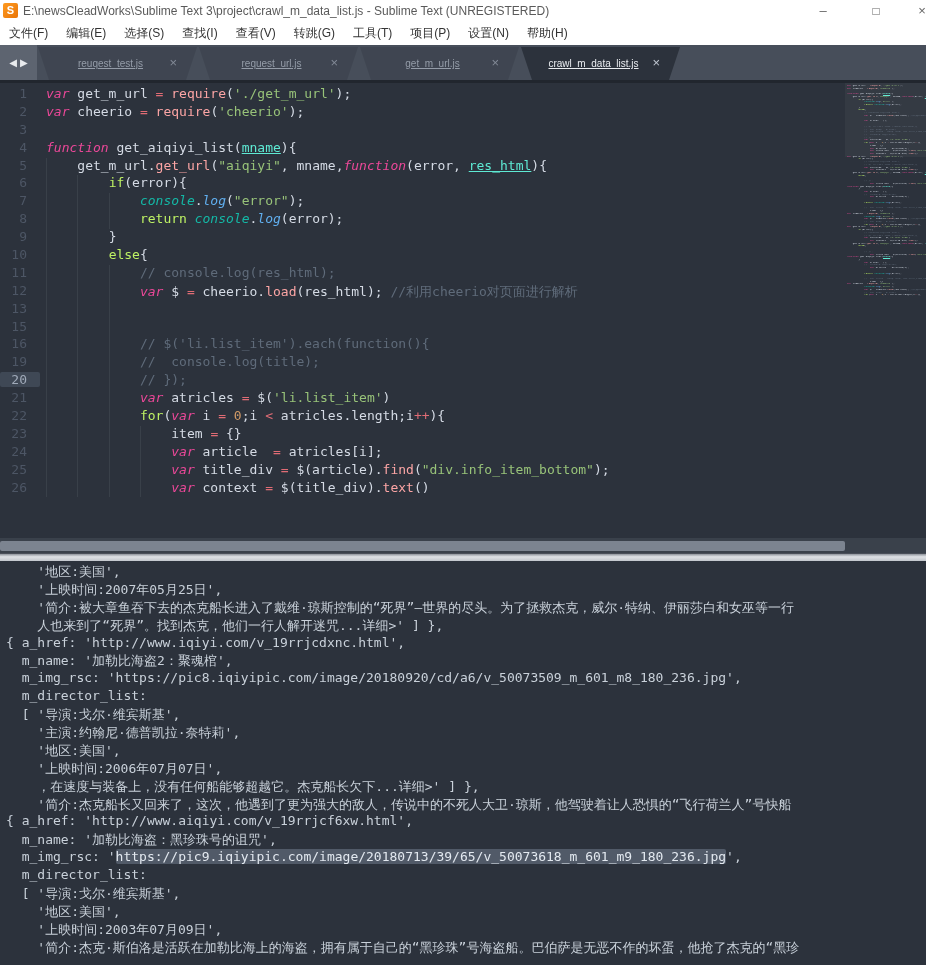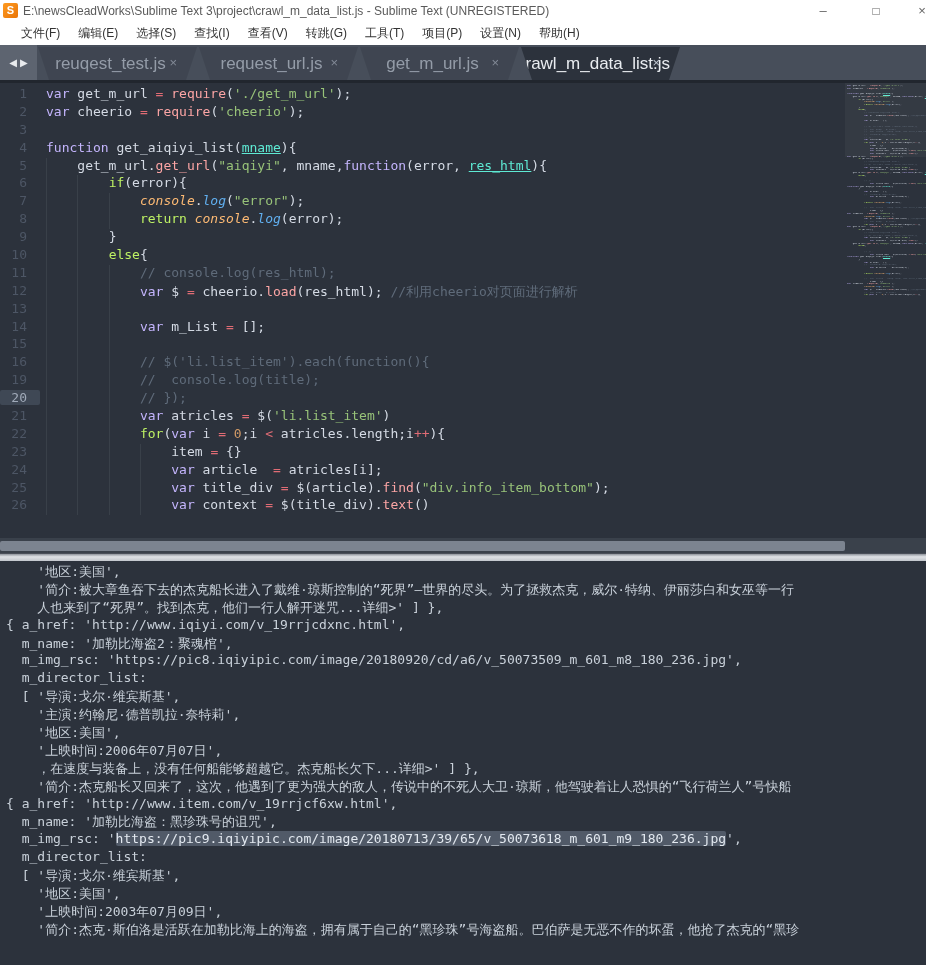--- a/index.html
+++ b/index.html
@@ -13,56 +13,56 @@
           background:linear-gradient(135deg,#ff9a1f,#e87509); color:#fff; font-size:11px;
           font-weight:bold; text-align:center; line-height:15px; }
   .title { position:absolute; left:23px; top:4px; font-size:12px; color:#5a5a5a; white-space:nowrap; }
   .winbtn { position:absolute; top:2px; width:22px; height:18px; text-align:center; line-height:18px;
             font-size:13px; color:#666; cursor:default; }
   .winbtn.min { right:92px; }
   .winbtn.max { right:39px; font-size:12px; }
   .winbtn.cls { right:-7px; }
 
   
-  .menubar { height:23px; background:#ffffff; display:flex; align-items:center; padding-left:12px; }
+  .menubar { height:23px; background:#ffffff; display:flex; align-items:center; padding-left:0; }
   .menu-item { font-size:12px; color:#333; padding:3px 9px; white-space:nowrap; }
 
   
   .tabbar { position:relative; height:38px; background:#474e5a; border-bottom:3px solid #21262e; }
   .tab-arrows { position:absolute; left:0; top:0; width:37px; height:35px; background:#5d6470;
                 display:flex; align-items:center; justify-content:center; gap:3px; }
   .tab-arrows span { color:#e9ebee; font-size:10px; }
   .tabs { position:absolute; left:38px; top:2px; height:33px; display:flex; }
   .tab { position:relative; width:159px; height:33px; margin-right:2px; background:#3f4551;
          clip-path:polygon(0 0, 100% 0, calc(100% - 11px) 100%, 11px 100%);
          display:flex; align-items:center; justify-content:center; }
-  .tab .tab-label { font-size:17px; color:#949ca8; margin-right:14px; white-space:nowrap; }
+  .tab .tab-label { font-size:10px; color:#949ca8; margin-right:14px; white-space:nowrap;text-decoration:underline; }
   .tab .tab-close { position:absolute; right:20px; top:8px; font-size:13px; color:#838a97; line-height:16px; }
   .tab.active { background:#2c323c; }
   .tab.active .tab-label { color:#e9ecf0; }
   .tab.active .tab-close { color:#c0c7d1; }
 
   
   .editor { position:relative; height:470px; background:#2c323c; overflow:hidden; }
   .code { position:absolute; left:0; top:0; right:0; bottom:15px; padding-top:3px; overflow:hidden;
           font-family:"DejaVu Sans Mono", monospace; font-size:13px; }
   .line { position:relative; height:17.9px; white-space:pre; }
   .gutter { display:inline-block; width:40px; padding-right:13px; text-align:right;
             color:#4d5665; font-size:13px; vertical-align:top; }
   .src { display:inline-block; padding-left:6px; tab-size:4; color:#d5dbe5; vertical-align:top; }
   .line.current .gutter { background:#3f4855; color:#a0aab9; border-radius:2px; }
   .guide { position:absolute; top:0; bottom:0; width:1px; background:#394049; }
-  .tk-k  { color:#c4b5fd; }
+  .tk-k  { color:#ec4899; font-style:italic; }
   .tk-kw { color:#bef264; }
   .tk-fn { color:#fca5a5; }
   .tk-str{ color:#98c379; }
   .tk-num{ color:#d19a66; }
   .tk-op { color:#e06c75; }
   .tk-cm { color:#5f6b7a; }
-  .tk-co { color:#fdba74; font-style:italic; }
+  .tk-co { color:#14b8a6; font-style:italic; }
   .tk-lg { color:#61afef; font-style:italic; }
   .tk-par{ color:#5eead4;text-decoration:underline; }
   .tk-p  { color:#d5dbe5; }
 
   
   .minimap { position:absolute; top:0; right:0; width:81px; bottom:15px; background:#2c323c;
              overflow:hidden; padding:2px 0 0 2px; }
   .mini-line { height:2.72px; font-family:"DejaVu Sans Mono", monospace; font-size:2.4px;
                line-height:2.72px; white-space:pre; tab-size:4; overflow:hidden; }
   .mini-viewport { position:absolute; left:0; top:0; right:0; height:74px; background:rgba(255,255,255,0.04); }
@@ -139,21 +139,20 @@
         <div class="line"><span class="gutter">4</span><span class="src"><span class="tk-k">function</span><span class="tk-p"> get_aiqiyi_list(</span><span class="tk-par">mname</span><span class="tk-p">){</span></span></div>
         <div class="line"><span class="guide" style="left: 46px;"></span><span class="gutter">5</span><span class="src"><span class="tk-p">	get_m_url.</span><span class="tk-fn">get_url</span><span class="tk-p">(</span><span class="tk-str">"aiqiyi"</span><span class="tk-p">, mname,</span><span class="tk-k">function</span><span class="tk-p">(error, </span><span class="tk-par">res_html</span><span class="tk-p">){</span></span></div>
         <div class="line"><span class="guide" style="left: 46px;"></span><span class="guide" style="left: 77.3px;"></span><span class="gutter">6</span><span class="src"><span class="tk-p">		</span><span class="tk-kw">if</span><span class="tk-p">(error){</span></span></div>
         <div class="line"><span class="guide" style="left: 46px;"></span><span class="guide" style="left: 77.3px;"></span><span class="guide" style="left: 108.6px;"></span><span class="gutter">7</span><span class="src"><span class="tk-p">			</span><span class="tk-co">console</span><span class="tk-p">.</span><span class="tk-lg">log</span><span class="tk-p">(</span><span class="tk-str">"error"</span><span class="tk-p">);</span></span></div>
         <div class="line"><span class="guide" style="left: 46px;"></span><span class="guide" style="left: 77.3px;"></span><span class="guide" style="left: 108.6px;"></span><span class="gutter">8</span><span class="src"><span class="tk-p">			</span><span class="tk-kw">return</span><span class="tk-p"> </span><span class="tk-co">console</span><span class="tk-p">.</span><span class="tk-lg">log</span><span class="tk-p">(error);</span></span></div>
         <div class="line"><span class="guide" style="left: 46px;"></span><span class="guide" style="left: 77.3px;"></span><span class="gutter">9</span><span class="src"><span class="tk-p">		}</span></span></div>
         <div class="line"><span class="guide" style="left: 46px;"></span><span class="guide" style="left: 77.3px;"></span><span class="gutter">10</span><span class="src"><span class="tk-p">		</span><span class="tk-kw">else</span><span class="tk-p">{</span></span></div>
         <div class="line"><span class="guide" style="left: 46px;"></span><span class="guide" style="left: 77.3px;"></span><span class="guide" style="left: 108.6px;"></span><span class="gutter">11</span><span class="src"><span class="tk-p">			</span><span class="tk-cm">// console.log(res_html);</span></span></div>
         <div class="line"><span class="guide" style="left: 46px;"></span><span class="guide" style="left: 77.3px;"></span><span class="guide" style="left: 108.6px;"></span><span class="gutter">12</span><span class="src"><span class="tk-p">			</span><span class="tk-k">var</span><span class="tk-p"> $ </span><span class="tk-op">=</span><span class="tk-p"> cheerio.</span><span class="tk-fn">load</span><span class="tk-p">(res_html); </span><span class="tk-cm">//利用cheerio对页面进行解析</span></span></div>
         <div class="line"><span class="guide" style="left: 46px;"></span><span class="guide" style="left: 77.3px;"></span><span class="guide" style="left: 108.6px;"></span><span class="gutter">13</span><span class="src"></span></div>
-        <div class="line"><span class="guide" style="left: 46px;"></span><span class="guide" style="left: 77.3px;"></span><span class="guide" style="left: 108.6px;"></span><span class="gutter">14</span><span class="src"><span class="tk-p">			</span><span class="tk-k">var</span><span class="tk-p"> m_List </span><span class="tk-op">=</span><span class="tk-p"> [];</span></span></div>
         <div class="line"><span class="guide" style="left: 46px;"></span><span class="guide" style="left: 77.3px;"></span><span class="guide" style="left: 108.6px;"></span><span class="gutter">15</span><span class="src"></span></div>
         <div class="line"><span class="guide" style="left: 46px;"></span><span class="guide" style="left: 77.3px;"></span><span class="guide" style="left: 108.6px;"></span><span class="gutter">16</span><span class="src"><span class="tk-p">			</span><span class="tk-cm">// $('li.list_item').each(function(){</span></span></div>
         <div class="line"><span class="guide" style="left: 46px;"></span><span class="guide" style="left: 77.3px;"></span><span class="guide" style="left: 108.6px;"></span><span class="gutter">19</span><span class="src"><span class="tk-p">			</span><span class="tk-cm">//  console.log(title);</span></span></div>
         <div class="line current"><span class="guide" style="left: 46px;"></span><span class="guide" style="left: 77.3px;"></span><span class="guide" style="left: 108.6px;"></span><span class="gutter">20</span><span class="src"><span class="tk-p">			</span><span class="tk-cm">// });</span></span></div>
         <div class="line"><span class="guide" style="left: 46px;"></span><span class="guide" style="left: 77.3px;"></span><span class="guide" style="left: 108.6px;"></span><span class="gutter">21</span><span class="src"><span class="tk-p">			</span><span class="tk-k">var</span><span class="tk-p"> atricles </span><span class="tk-op">=</span><span class="tk-p"> $(</span><span class="tk-str">'li.list_item'</span><span class="tk-p">)</span></span></div>
         <div class="line"><span class="guide" style="left: 46px;"></span><span class="guide" style="left: 77.3px;"></span><span class="guide" style="left: 108.6px;"></span><span class="gutter">22</span><span class="src"><span class="tk-p">			</span><span class="tk-kw">for</span><span class="tk-p">(</span><span class="tk-k">var</span><span class="tk-p"> i </span><span class="tk-op">=</span><span class="tk-p"> </span><span class="tk-num">0</span><span class="tk-p">;i </span><span class="tk-op">&lt;</span><span class="tk-p"> atricles.length;i</span><span class="tk-op">++</span><span class="tk-p">){</span></span></div>
         <div class="line"><span class="guide" style="left: 46px;"></span><span class="guide" style="left: 77.3px;"></span><span class="guide" style="left: 108.6px;"></span><span class="guide" style="left: 139.9px;"></span><span class="gutter">23</span><span class="src"><span class="tk-p">				item </span><span class="tk-op">=</span><span class="tk-p"> {}</span></span></div>
         <div class="line"><span class="guide" style="left: 46px;"></span><span class="guide" style="left: 77.3px;"></span><span class="guide" style="left: 108.6px;"></span><span class="guide" style="left: 139.9px;"></span><span class="gutter">24</span><span class="src"><span class="tk-p">				</span><span class="tk-k">var</span><span class="tk-p"> article  </span><span class="tk-op">=</span><span class="tk-p"> atricles[i];</span></span></div>
         <div class="line"><span class="guide" style="left: 46px;"></span><span class="guide" style="left: 77.3px;"></span><span class="guide" style="left: 108.6px;"></span><span class="guide" style="left: 139.9px;"></span><span class="gutter">25</span><span class="src"><span class="tk-p">				</span><span class="tk-k">var</span><span class="tk-p"> title_div </span><span class="tk-op">=</span><span class="tk-p"> $(article).</span><span class="tk-fn">find</span><span class="tk-p">(</span><span class="tk-str">"div.info_item_bottom"</span><span class="tk-p">);</span></span></div>
         <div class="line"><span class="guide" style="left: 46px;"></span><span class="guide" style="left: 77.3px;"></span><span class="guide" style="left: 108.6px;"></span><span class="guide" style="left: 139.9px;"></span><span class="gutter">26</span><span class="src"><span class="tk-p">				</span><span class="tk-k">var</span><span class="tk-p"> context </span><span class="tk-op">=</span><span class="tk-p"> $(title_div).</span><span class="tk-fn">text</span><span class="tk-p">()</span></span></div>
@@ -241,33 +240,34 @@
       </div>
     <div class="hscroll">
       <div class="hthumb"></div>
     </div>
   </div>
 
   <div class="divider"></div>
 
   <div class="console" id="console">
       <div class="cline"><span>    '地区:美国',</span></div>
+      <div class="cline"><span>    '上映时间:2007年05月25日',</span></div>
       <div class="cline"><span>    '简介:被大章鱼吞下去的杰克船长进入了戴维·琼斯控制的“死界”—世界的尽头。为了拯救杰克，威尔·特纳、伊丽莎白和女巫等一行</span></div>
       <div class="cline"><span>    人也来到了“死界”。找到杰克，他们一行人解开迷咒...详细&gt;' ] },</span></div>
       <div class="cline"><span>{ a_href: 'http://www.iqiyi.com/v_19rrjcdxnc.html',</span></div>
       <div class="cline"><span>  m_name: '加勒比海盗2：聚魂棺',</span></div>
       <div class="cline"><span>  m_img_rsc: 'https://pic8.iqiyipic.com/image/20180920/cd/a6/v_50073509_m_601_m8_180_236.jpg',</span></div>
       <div class="cline"><span>  m_director_list:</span></div>
       <div class="cline"><span>  [ '导演:戈尔·维宾斯基',</span></div>
       <div class="cline"><span>    '主演:约翰尼·德普凯拉·奈特莉',</span></div>
       <div class="cline"><span>    '地区:美国',</span></div>
       <div class="cline"><span>    '上映时间:2006年07月07日',</span></div>
       <div class="cline"><span>    ，在速度与装备上，没有任何船能够超越它。杰克船长欠下...详细&gt;' ] },</span></div>
       <div class="cline"><span>    '简介:杰克船长又回来了，这次，他遇到了更为强大的敌人，传说中的不死人大卫·琼斯，他驾驶着让人恐惧的“飞行荷兰人”号快船</span></div>
-      <div class="cline"><span>{ a_href: 'http://www.item.com/v_19rrjcf6xw.html',</span></div>
+      <div class="cline"><span>{ a_href: 'http://www.aiqiyi.com/v_19rrjcf6xw.html',</span></div>
       <div class="cline"><span>  m_name: '加勒比海盗：黑珍珠号的诅咒',</span></div>
       <div class="cline"><span>  m_img_rsc: '</span><span class="sel">https://pic9.iqiyipic.com/image/20180713/39/65/v_50073618_m_601_m9_180_236.jpg</span><span>',</span></div>
       <div class="cline"><span>  m_director_list:</span></div>
       <div class="cline"><span>  [ '导演:戈尔·维宾斯基',</span></div>
       <div class="cline"><span>    '地区:美国',</span></div>
       <div class="cline"><span>    '上映时间:2003年07月09日',</span></div>
       <div class="cline"><span>    '简介:杰克·斯伯洛是活跃在加勒比海上的海盗，拥有属于自己的“黑珍珠”号海盗船。巴伯萨是无恶不作的坏蛋，他抢了杰克的“黑珍</span></div>
     </div>
 
 </div>

